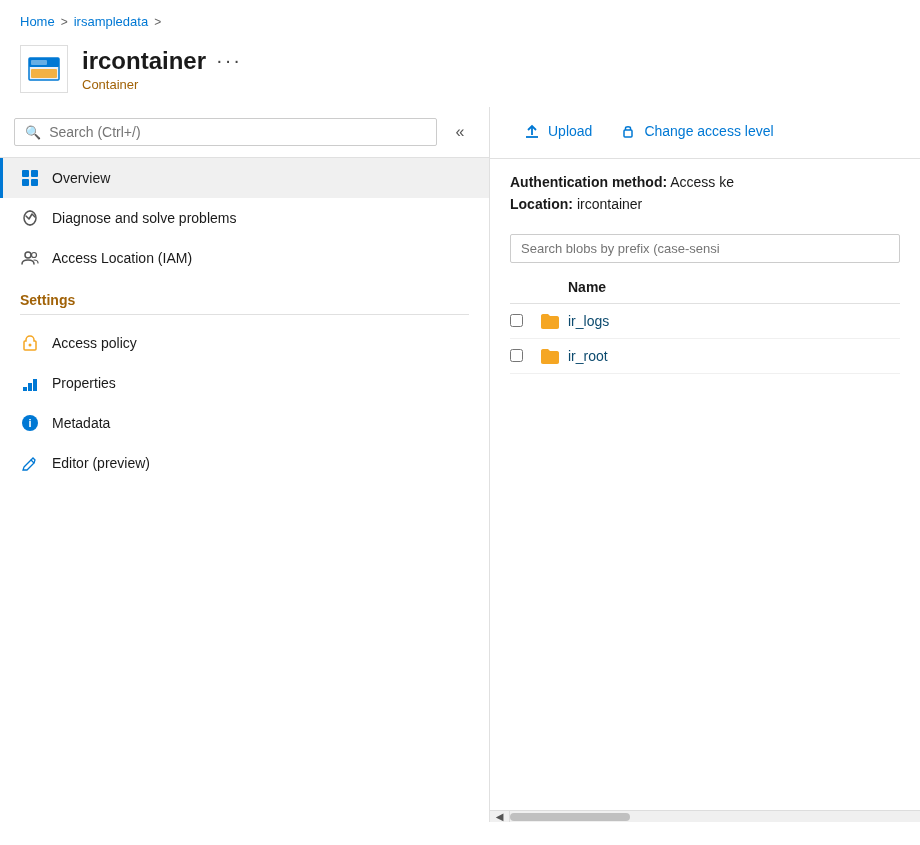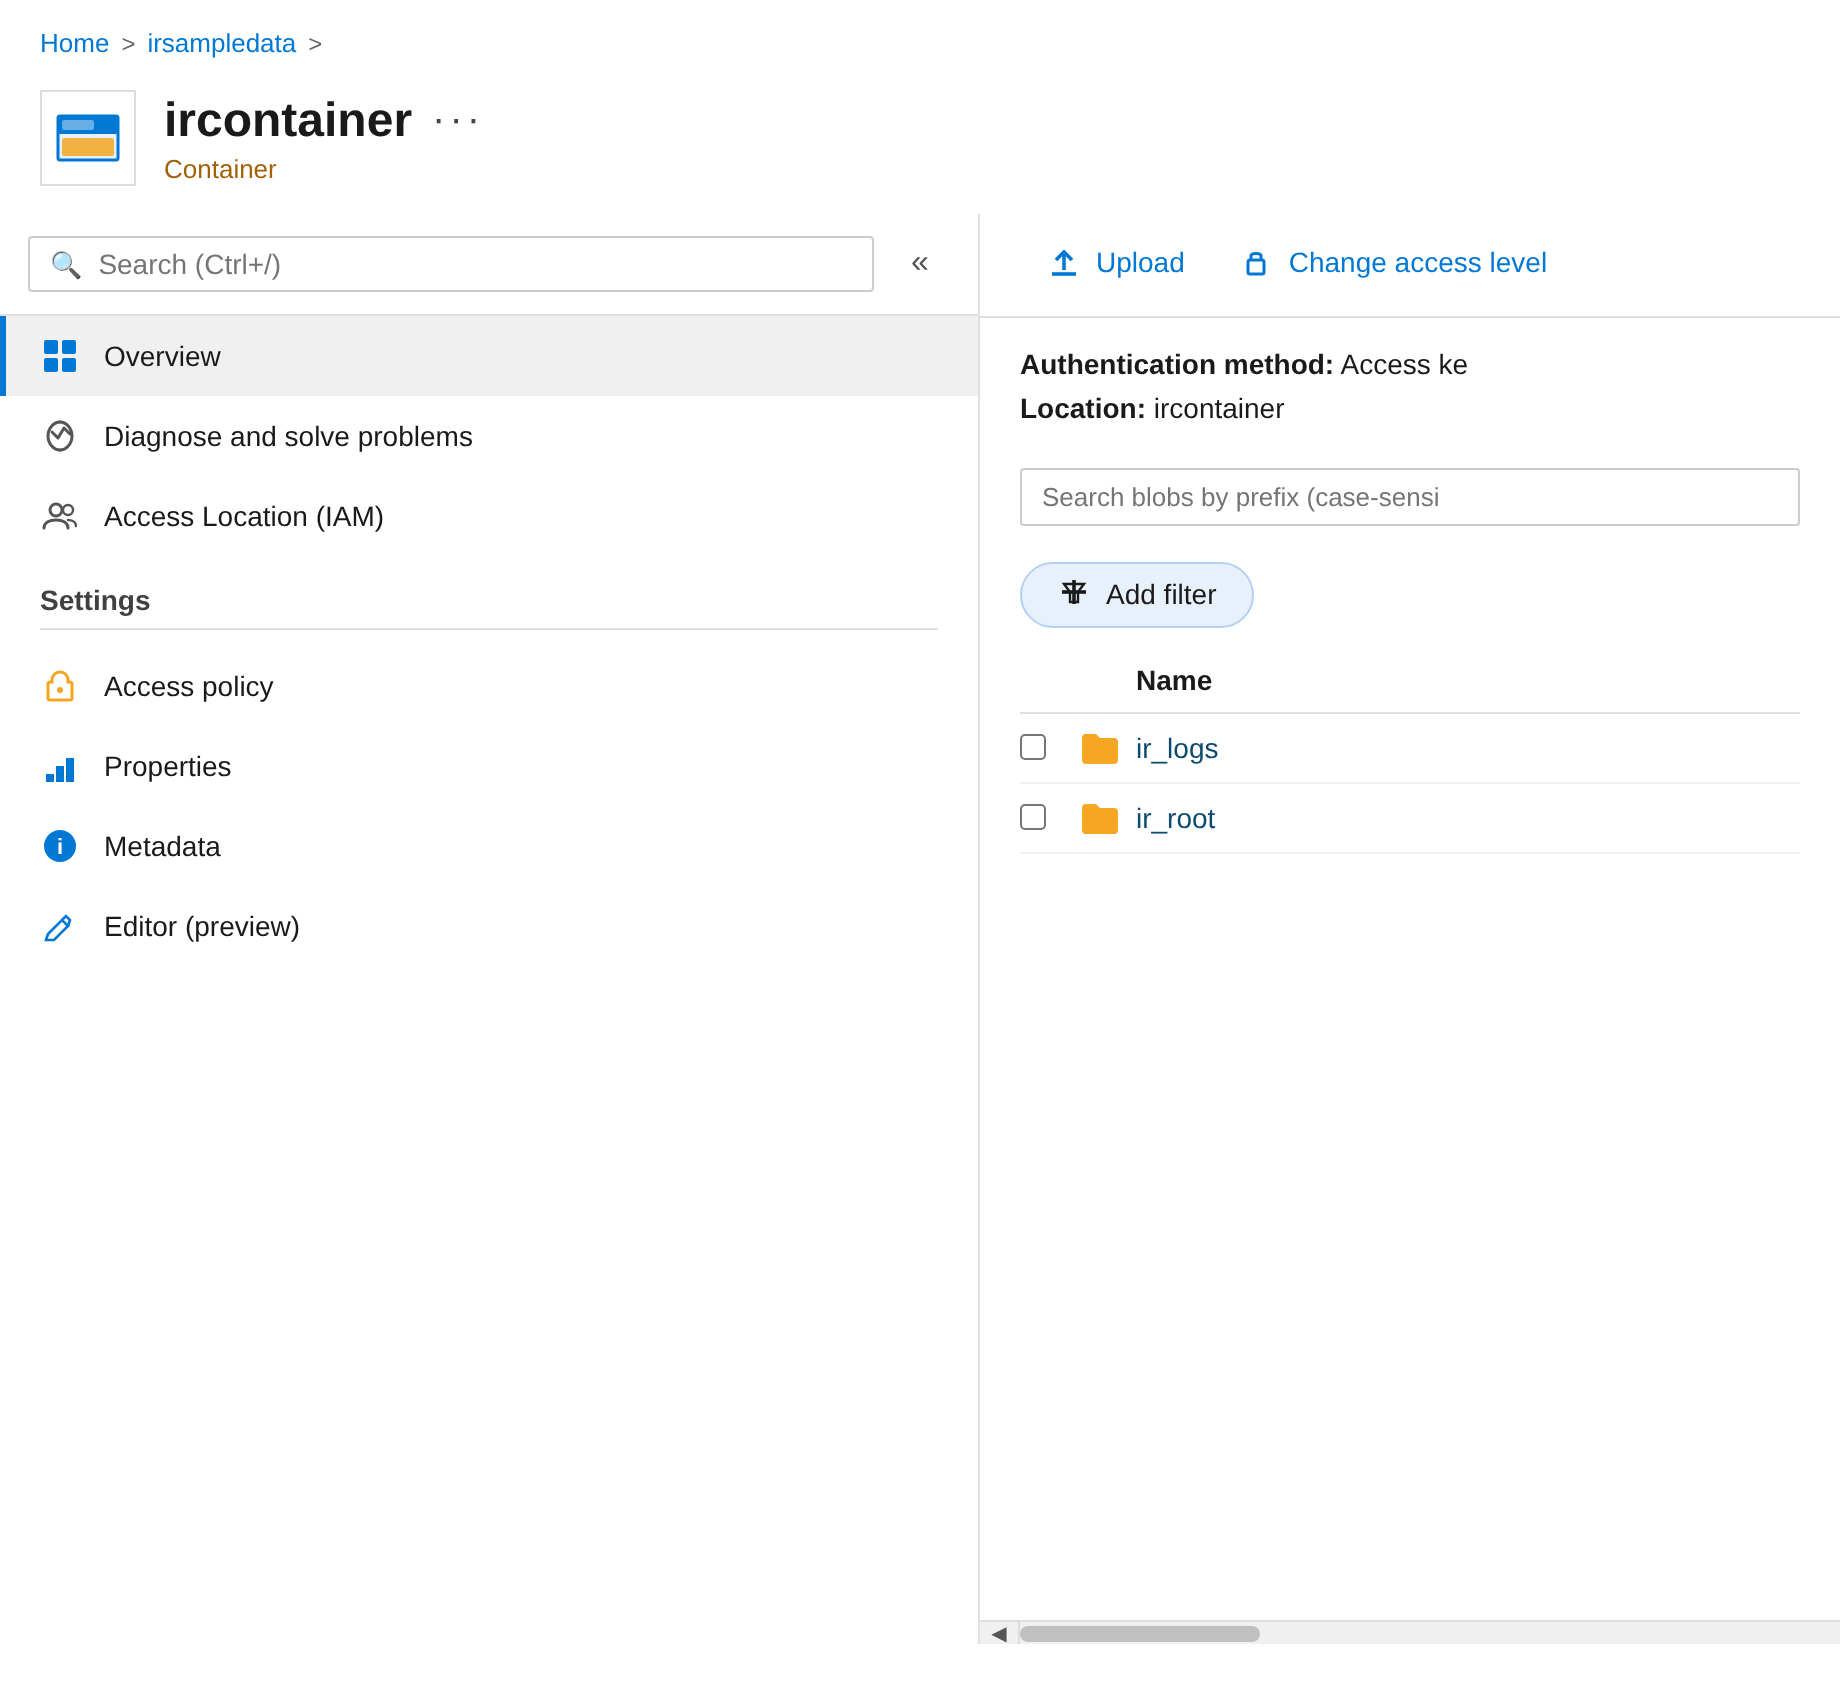--- a/index.html
+++ b/index.html
@@ -28,21 +28,21 @@
     .search-input-wrap { flex: 1; display: flex; align-items: center; gap: 8px; border: 1px solid #ccc; border-radius: 2px; padding: 5px 10px; background: #fff; }
     .search-input { border: none; outline: none; font-size: 14px; color: #a16207; background: transparent; width: 100%; }
     .collapse-btn { width: 30px; height: 30px; display: flex; align-items: center; justify-content: center; cursor: pointer; color: #555; font-size: 16px; flex-shrink: 0; }
 
     
     .nav-item { display: flex; align-items: center; gap: 12px; padding: 10px 20px; cursor: pointer; }
     .nav-item.active { background: #f0f0f0; border-left: 3px solid #0078d4; padding-left: 17px; }
     .nav-item-label { font-size: 14px; color: #1a1a1a; }
     .nav-icon { width: 20px; height: 20px; display: flex; align-items: center; justify-content: center; flex-shrink: 0; }
 
-    .section-header { padding: 14px 20px 6px 20px; font-size: 14px; font-weight: 700; color: #404040; }
+    .section-header { padding: 14px 20px 6px 20px; font-size: 14px; font-weight: 700; color: #a16207; }
     .section-divider { height: 1px; background: #e0e0e0; margin: 0 20px 8px 20px; }
 
     
     .content { flex: 1; display: flex; flex-direction: column; overflow: hidden; }
 
     
     .toolbar { display: flex; align-items: center; gap: 0; padding: 10px 20px; border-bottom: 1px solid #e0e0e0; }
     .toolbar-btn { display: flex; align-items: flex-start; gap: 8px; padding: 6px 14px; cursor: pointer; font-size: 14px; color: #0078d4; background: none; border: none; border-radius: 2px; }
 
     
@@ -225,32 +225,20 @@
       <span>Access ke</span>
       <br>
       <span style="font-weight:600;">Location:</span>
       <span>ircontainer</span>
     </div>
 
     <div class="blob-search">
       <input type="text" placeholder="Search blobs by prefix (case-sensi" style="">
     </div>
 
-    <div class="filter-area">
-      <button class="add-filter-btn">
-        <span>
-          <svg width="16" height="16" viewBox="0 0 16 16" fill="none">
-            <line x1="8" y1="2" x2="8" y2="14" stroke="#1a1a1a" stroke-width="1.8"></line>
-            <line x1="2" y1="8" x2="14" y2="8" stroke="#1a1a1a" stroke-width="1.8"></line>
-            <path d="M3 4 L13 4 L10 8 L10 13 L6 13 L6 8 Z" stroke="#1a1a1a" stroke-width="1.2" fill="none"></path>
-          </svg>
-        </span>
-        <span>Add filter</span>
-      </button>
-    </div>
 
     <div class="table-area">
       <div class="table-header">
         <div class="col-check"></div>
         <div class="col-icon"></div>
         <div class="col-name">Name</div>
       </div>
 
       <div class="table-row">
         <div class="row-checkbox col-check">

